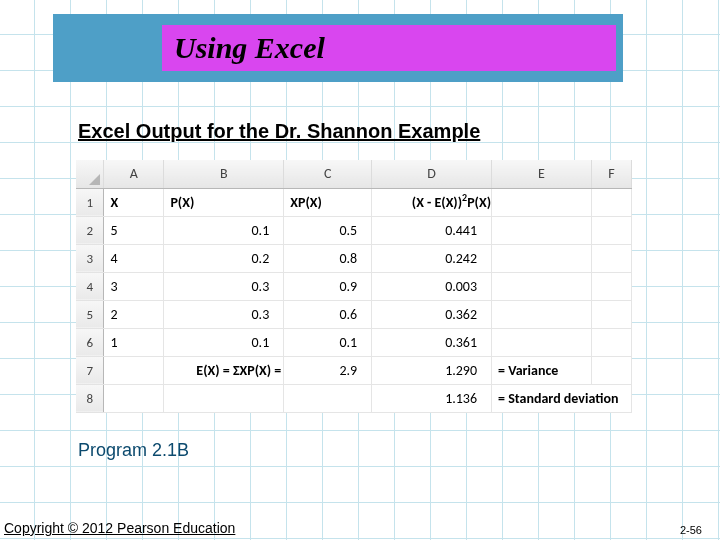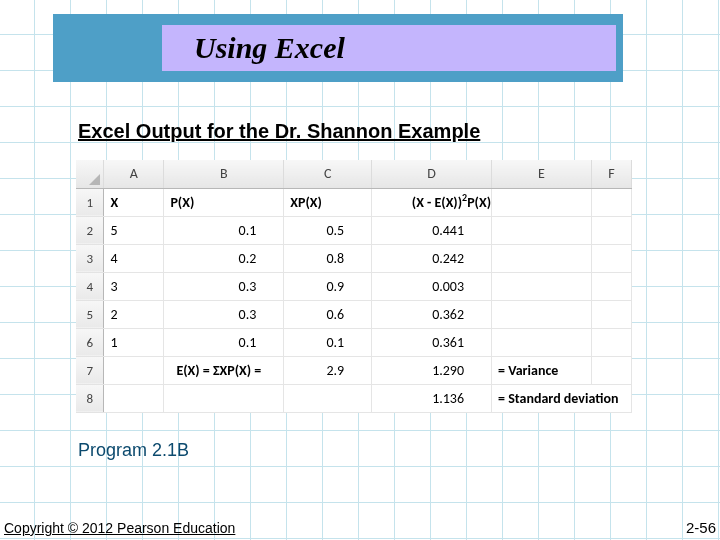--- a/index.html
+++ b/index.html
@@ -31,27 +31,27 @@
     top: 14px;
     width: 570px;
     height: 68px;
     background: #4e9fc7;
     border: 1px solid #4e9fc7;
     box-sizing: border-box;
     display: flex;
     align-items: center;
   }
   .title-inner {
-    background: #c4b5fd;
+    background: #d946ef;
     height: 46px;
     margin-left: 108px;
     width: 454px;
     display: flex;
     align-items: center;
-    padding-left: 32px;
+    padding-left: 12px;
     box-sizing: border-box;
   }
   .title-inner span {
     font-family: "Times New Roman", serif;
     font-style: italic;
     font-weight: bold;
     font-size: 30px;
     color: #000;
   }
 
@@ -121,21 +121,21 @@
     color: #444;
     text-align: center;
     width: 28px;
     font-size: 13px;
   }
   
   table.excel tbody td {
     border-bottom: 1px solid #e5e5e5;
     border-right: 1px solid #e5e5e5;
     background: #fff;
-    padding-right: 27px;
+    padding-right: 14px;
     text-align: right;
   }
   table.excel tbody td.lalign {
     padding-right: 0;
     padding-left: 6px;
     text-align: left;
   }
   table.excel tbody tr.hdr td {
     font-weight: bold;
     text-align: left;
@@ -143,21 +143,21 @@
     padding-right: 6px;
   }
   table.excel tbody tr.hdr td.center {
     text-align: right;
     padding-left: 0;
     padding-right: 0;
   }
   table.excel tbody tr.sum td.bold {
     font-weight: bold;
     text-align: right;
-    padding-right: 22px;
+    padding-right: 2px;
   }
   table.excel tbody tr.sum td.lalign,
   table.excel tbody td.extra-label {
     font-weight: bold;
     text-align: left;
     padding-left: 6px;
     padding-right: 0;
   }
   sup { font-size: 10px; line-height: 0; }
 
@@ -180,23 +180,23 @@
   .footer-left {
     position: absolute;
     left: 4px;
     bottom: 4px;
     font-size: 14px;
     color: #000;
     text-decoration: underline;
   }
   .footer-right {
     position: absolute;
-    right: 4px;
+    right: 18px;
     bottom: 4px;
-    font-size: 15px;
+    font-size: 11px;
     color: #000;
   }
 </style>
 </head>
 <body>
 
 <div class="graph-bg"></div>
 
 <div class="title-bar">
   <div class="title-inner">

